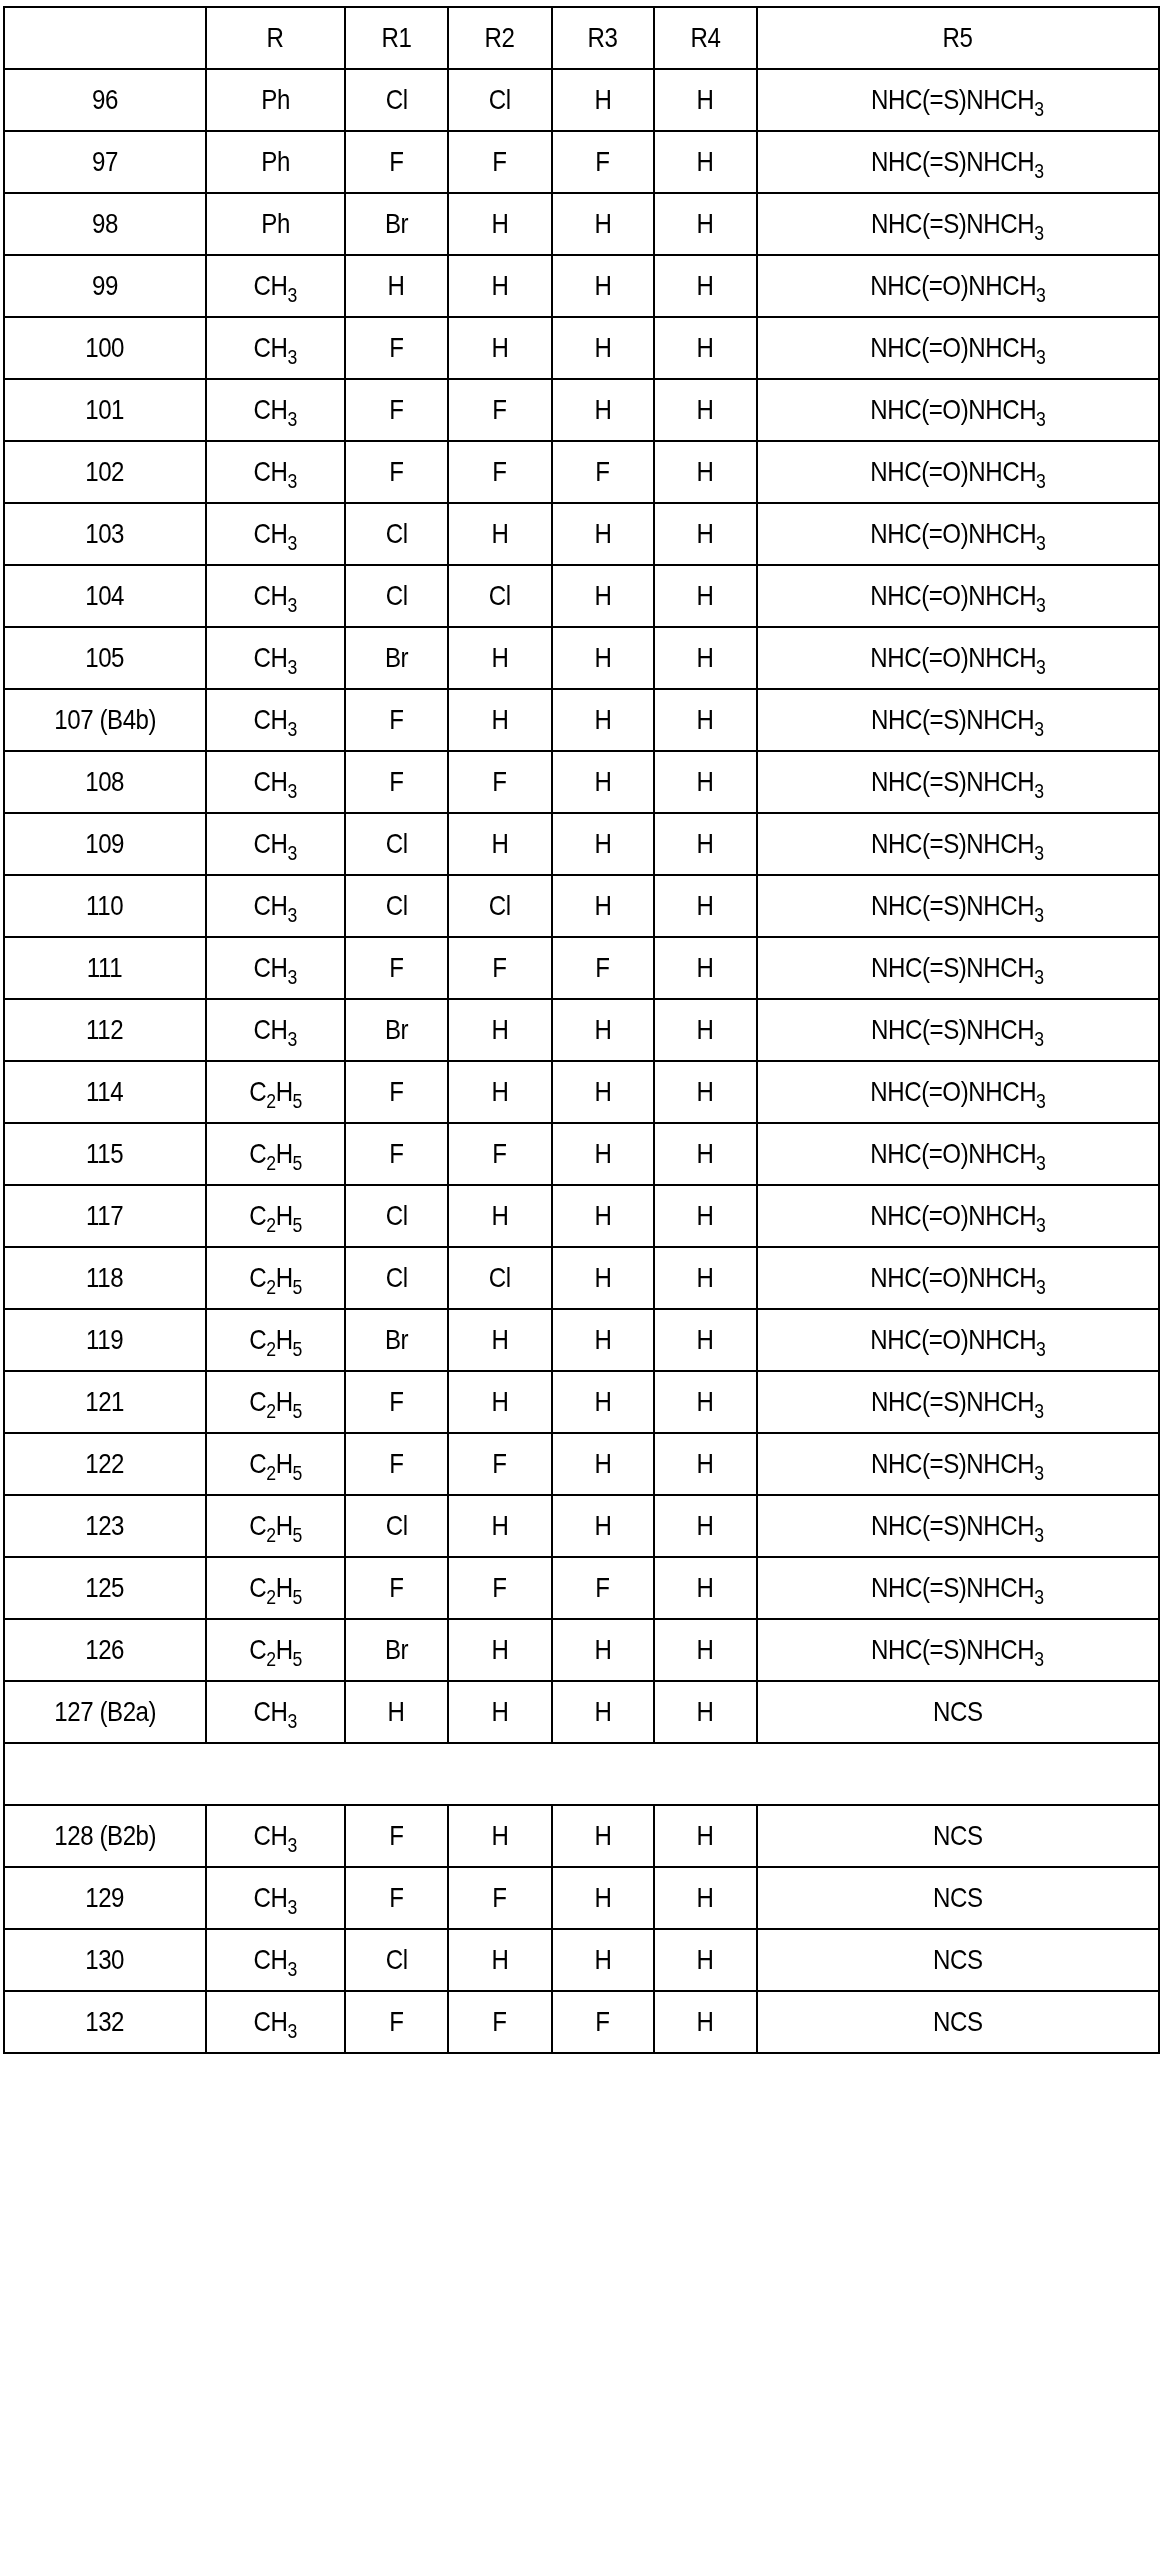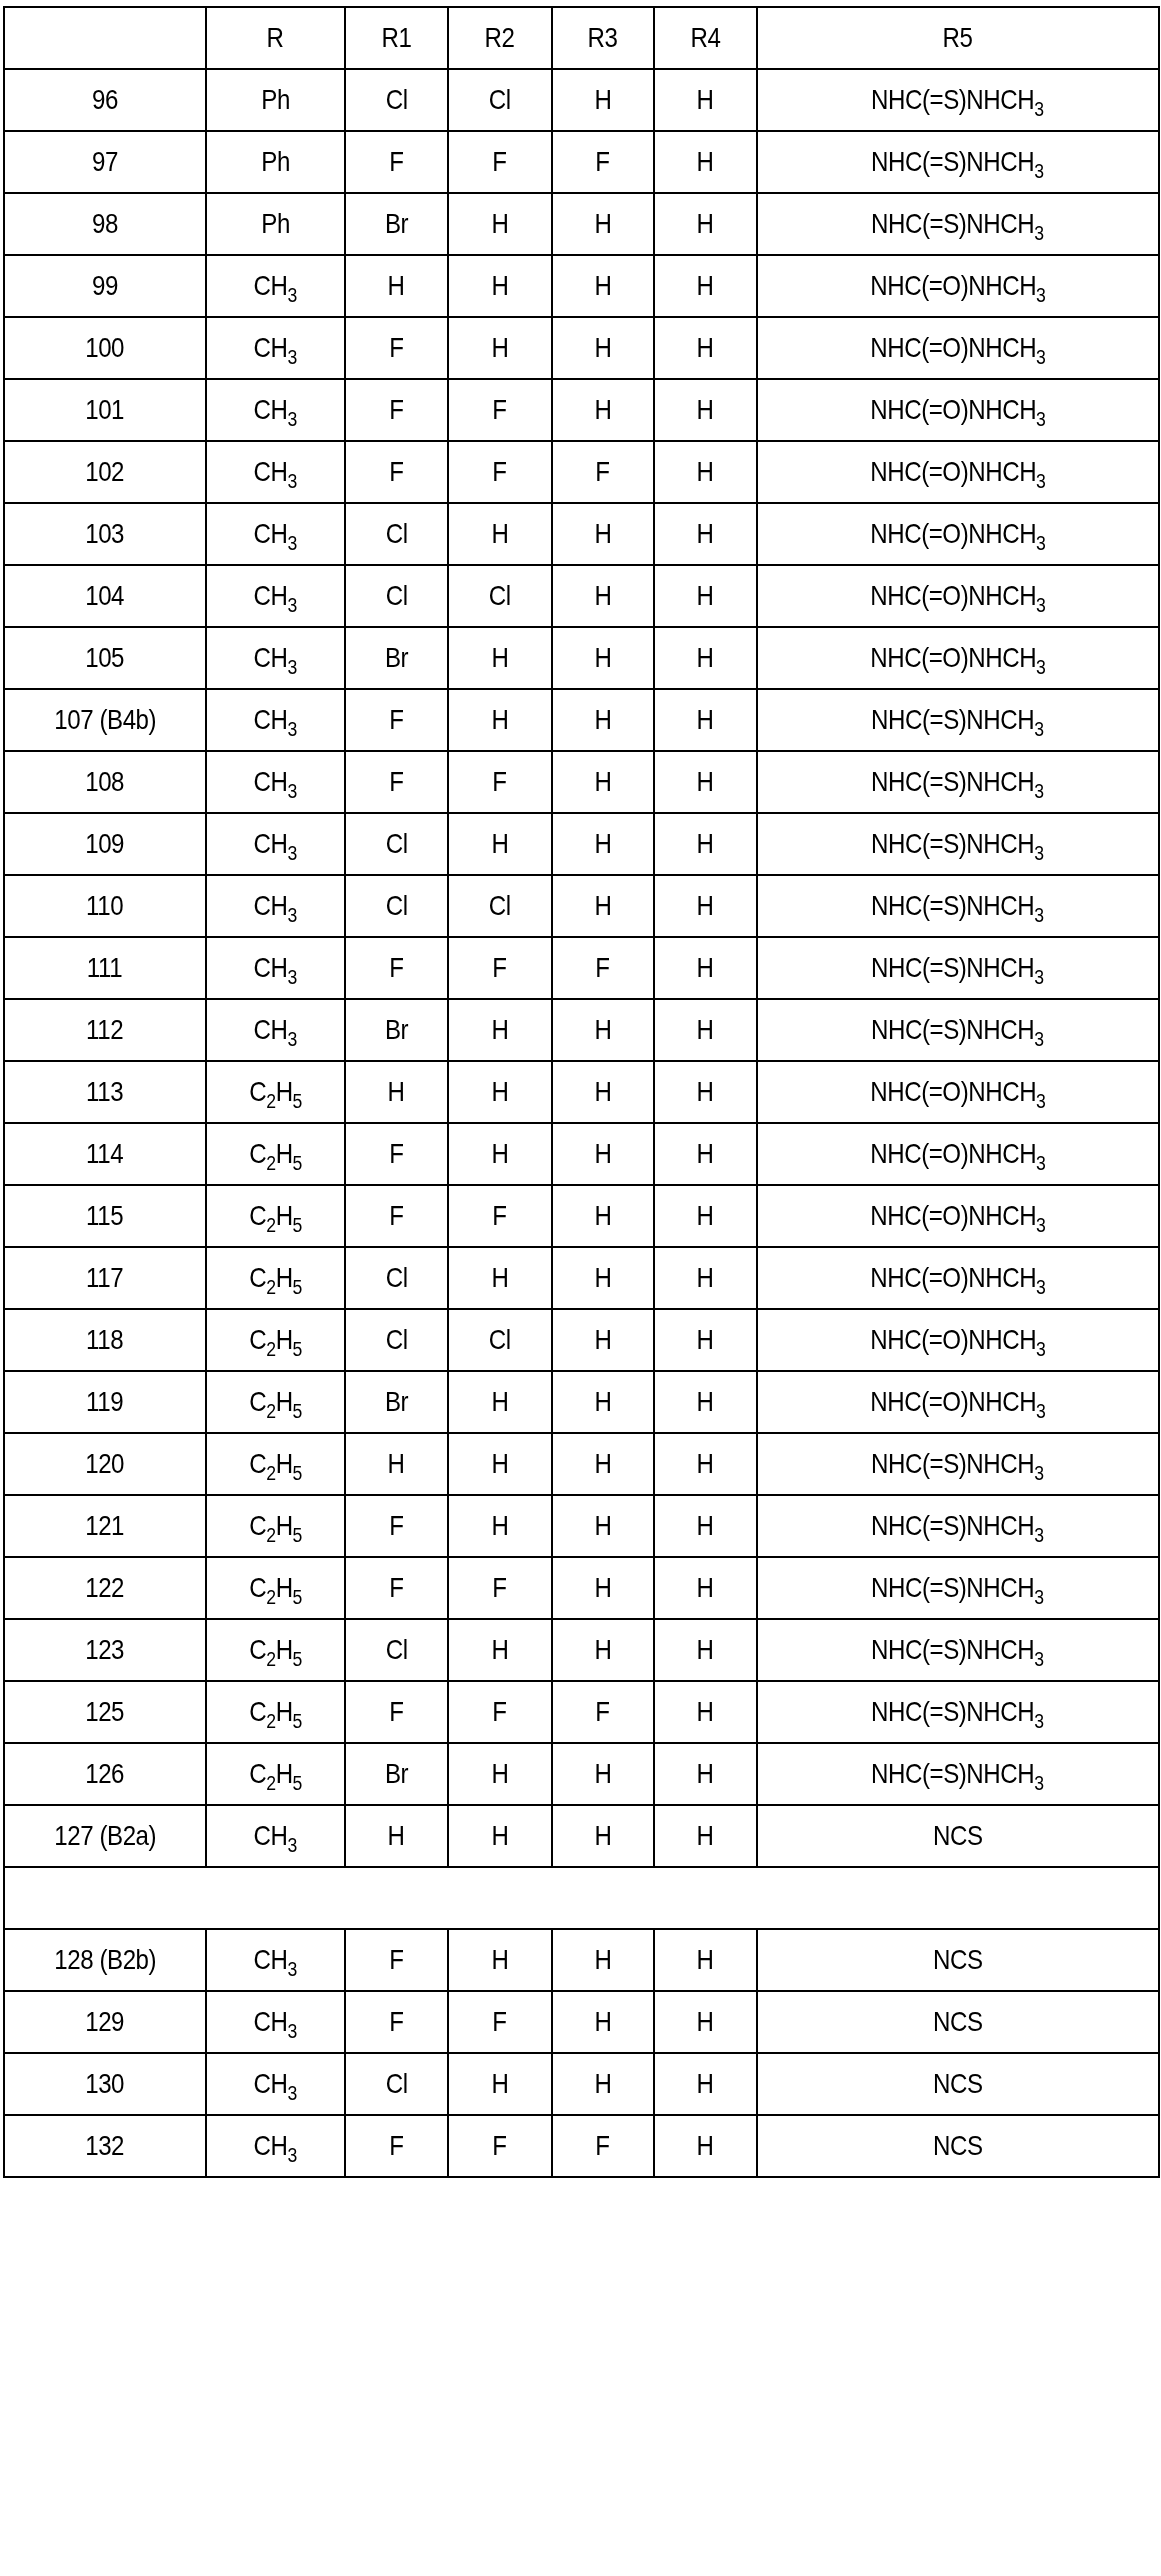--- a/index.html
+++ b/index.html
@@ -198,29 +198,20 @@
         <tr>
           <td><span class="t">112</span></td>
           <td><span class="t">CH<sub>3</sub></span></td>
           <td><span class="t">Br</span></td>
           <td><span class="t">H</span></td>
           <td><span class="t">H</span></td>
           <td><span class="t">H</span></td>
           <td><span class="t">NHC(=S)NHCH<sub>3</sub></span></td>
         </tr>
         <tr>
-          <td><span class="t">113</span></td>
-          <td><span class="t">C<sub>2</sub>H<sub>5</sub></span></td>
-          <td><span class="t">H</span></td>
-          <td><span class="t">H</span></td>
-          <td><span class="t">H</span></td>
-          <td><span class="t">H</span></td>
-          <td><span class="t">NHC(=O)NHCH<sub>3</sub></span></td>
-        </tr>
-        <tr>
           <td><span class="t">114</span></td>
           <td><span class="t">C<sub>2</sub>H<sub>5</sub></span></td>
           <td><span class="t">F</span></td>
           <td><span class="t">H</span></td>
           <td><span class="t">H</span></td>
           <td><span class="t">H</span></td>
           <td><span class="t">NHC(=O)NHCH<sub>3</sub></span></td>
         </tr>
         <tr>
           <td><span class="t">115</span></td>
@@ -250,29 +241,20 @@
           <td><span class="t">NHC(=O)NHCH<sub>3</sub></span></td>
         </tr>
         <tr>
           <td><span class="t">119</span></td>
           <td><span class="t">C<sub>2</sub>H<sub>5</sub></span></td>
           <td><span class="t">Br</span></td>
           <td><span class="t">H</span></td>
           <td><span class="t">H</span></td>
           <td><span class="t">H</span></td>
           <td><span class="t">NHC(=O)NHCH<sub>3</sub></span></td>
-        </tr>
-        <tr>
-          <td><span class="t">120</span></td>
-          <td><span class="t">C<sub>2</sub>H<sub>5</sub></span></td>
-          <td><span class="t">H</span></td>
-          <td><span class="t">H</span></td>
-          <td><span class="t">H</span></td>
-          <td><span class="t">H</span></td>
-          <td><span class="t">NHC(=S)NHCH<sub>3</sub></span></td>
         </tr>
         <tr>
           <td><span class="t">121</span></td>
           <td><span class="t">C<sub>2</sub>H<sub>5</sub></span></td>
           <td><span class="t">F</span></td>
           <td><span class="t">H</span></td>
           <td><span class="t">H</span></td>
           <td><span class="t">H</span></td>
           <td><span class="t">NHC(=S)NHCH<sub>3</sub></span></td>
         </tr>

